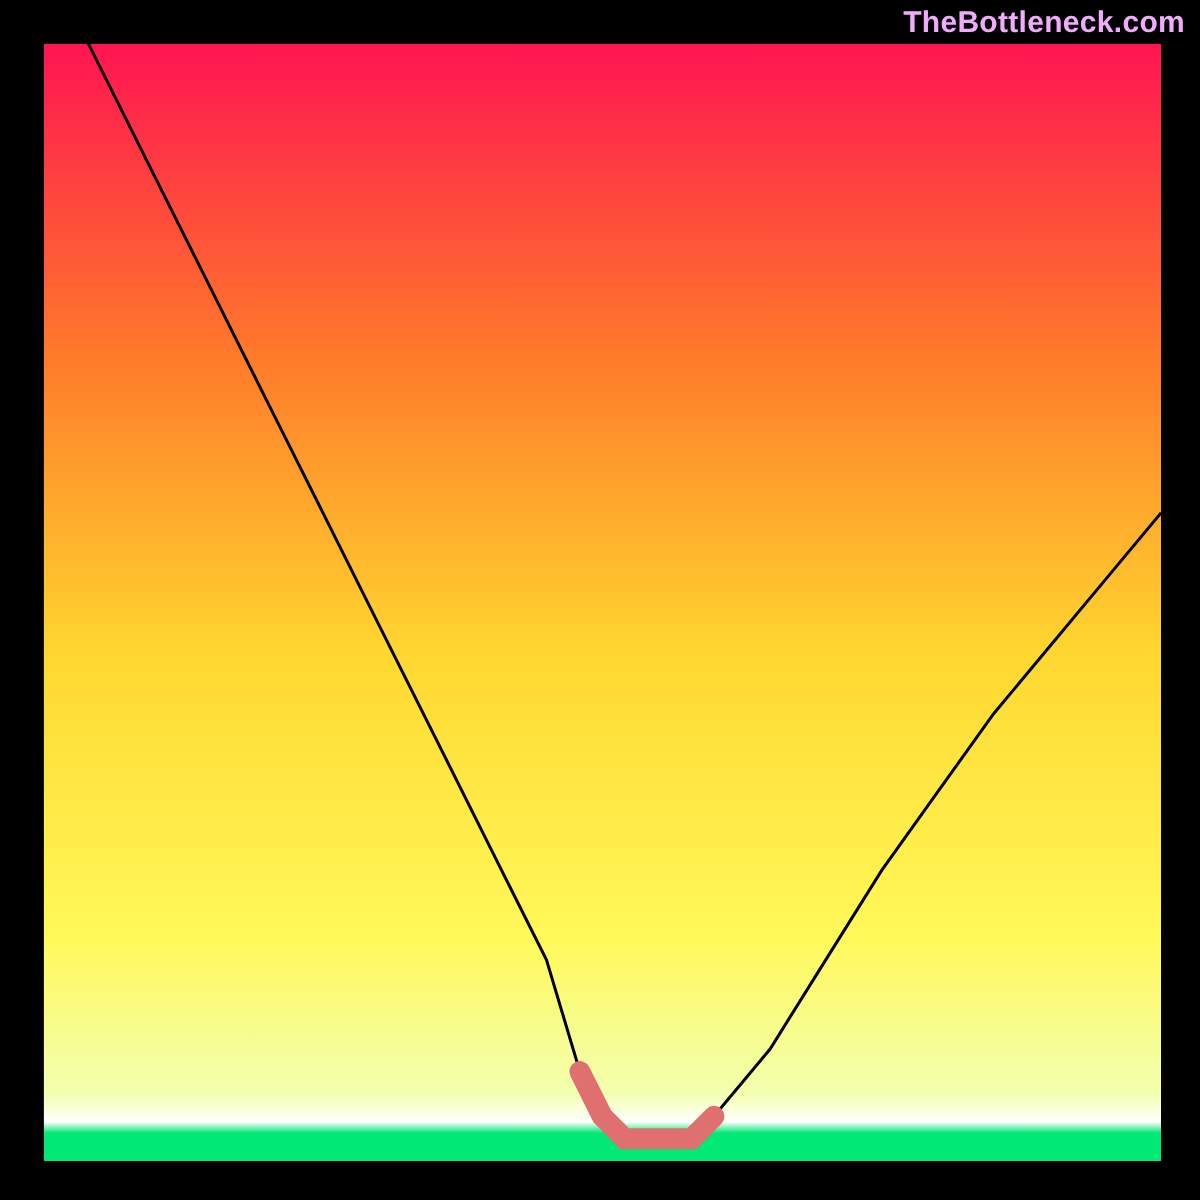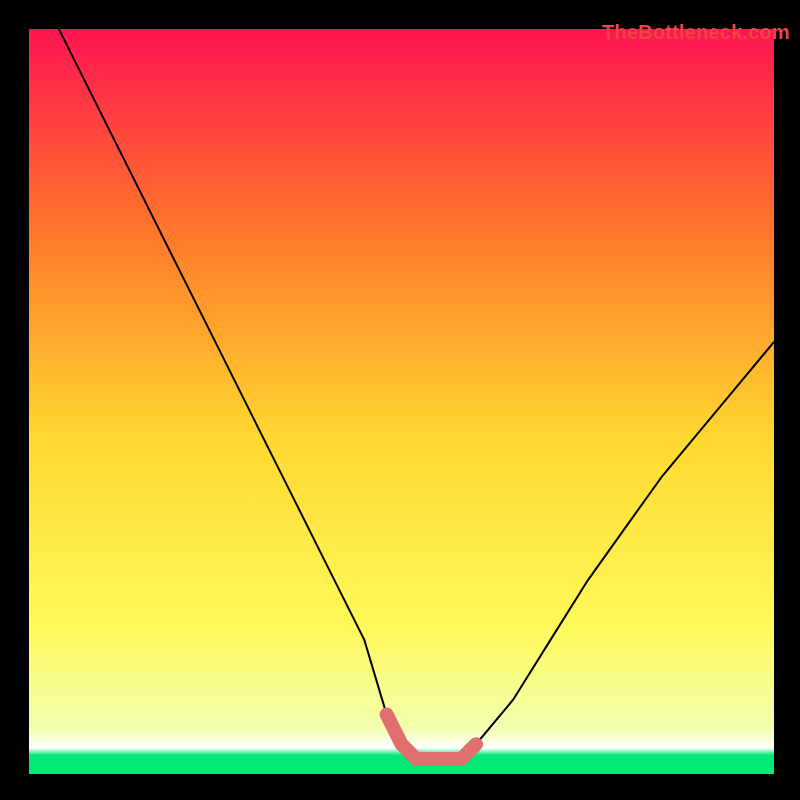--- a/index.html
+++ b/index.html
@@ -12,23 +12,23 @@
     font-family: Arial, Helvetica, sans-serif;
   }
   .frame {
     position: relative;
     width: 800px;
     height: 800px;
     background: #000;
   }
   .watermark {
     position: absolute;
-    top: 21px;
+    top: 4px;
     right: 10px;
-    color: #ef4444;
+    color: #f0abfc;
     font-size: 20px;
     font-weight: 600;
     letter-spacing: 0.2px;
     z-index: 10;
   }
   .plot-area {
     position: absolute;
     top: 29px;
     left: 29px;
     width: 745px;

